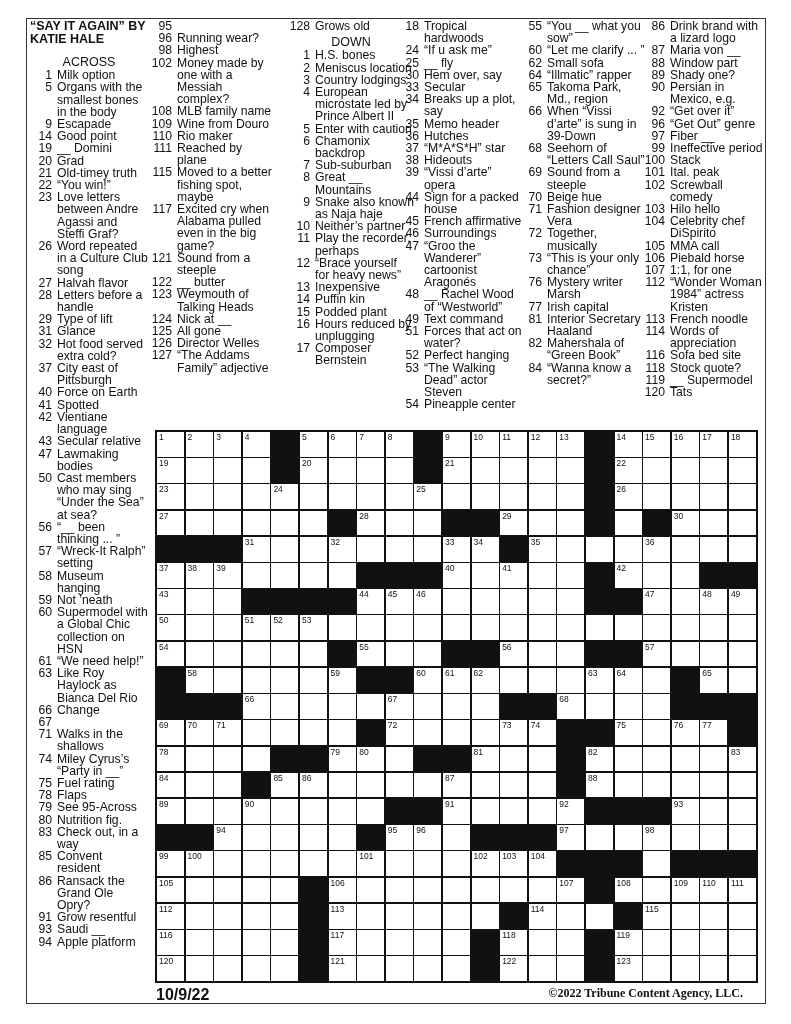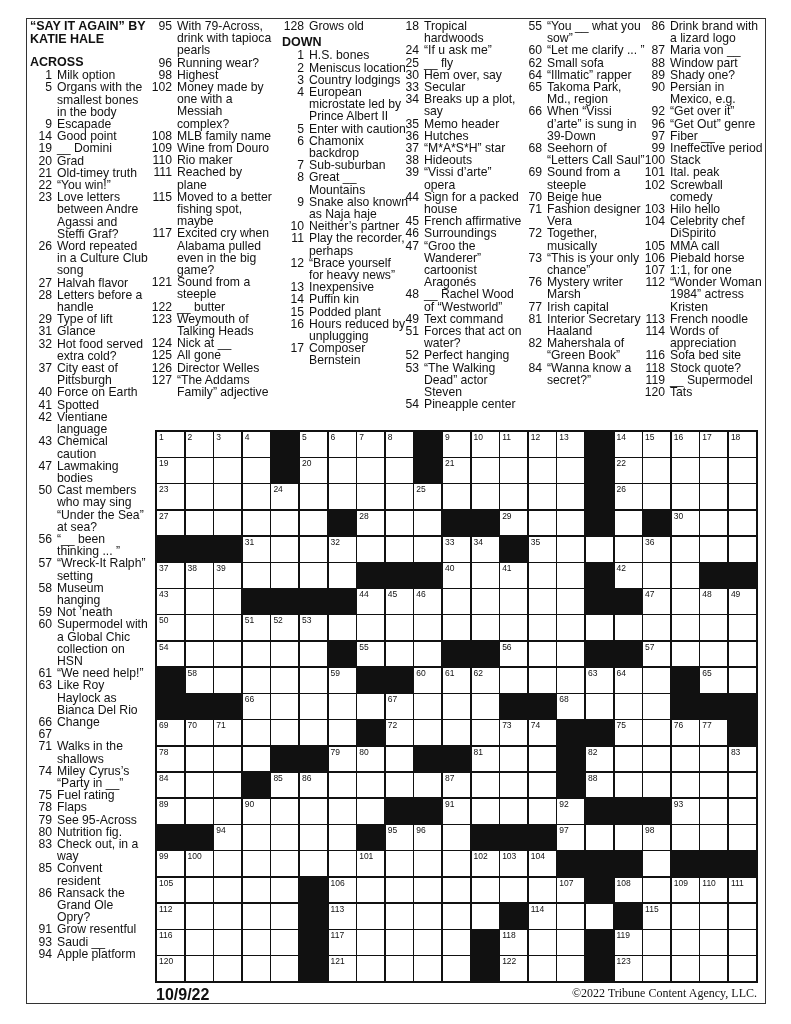--- a/index.html
+++ b/index.html
@@ -1,29 +1,29 @@
 <!DOCTYPE html>
 <html><head>
 <meta charset="utf-8">
 <style>
   html,body{margin:0;padding:0;background:#fff;}
   body{width:791px;height:1024px;position:relative;overflow:hidden;font-family:"Liberation Sans",sans-serif;color:#111;}
   .frame{position:absolute;left:26px;top:18px;width:740px;height:986px;border:1.5px solid #333;box-sizing:border-box;}
   .col{position:absolute;top:20px;font-size:12.2px;line-height:12.2px;}
   .title{font-weight:bold;font-size:12.5px;line-height:13px;margin:0 0 10px 0;}
-  .hdr{font-weight:bold;margin:4px 0 1px 0;font-size:12.5px;}
+  .hdr{font-weight:normal;text-align:center;margin:4px 0 1px 0;font-size:12.5px;}
   .clue{display:flex;}
   .clue .n{width:22px;text-align:right;flex:none;padding-right:5px;}
   .clue .t{flex:1;}
   .grid{position:absolute;left:155px;top:430px;width:603px;height:553px;display:grid;grid-template-columns:repeat(21,1fr);grid-template-rows:repeat(21,1fr);border:2px solid #111;box-sizing:border-box;background:#111;gap:1.5px;}
   .cell{background:#fff;position:relative;}
   .cell.b{background:#111;}
   .cell .num{position:absolute;left:2px;top:1px;font-size:8.5px;line-height:9px;}
   .date{position:absolute;left:156px;top:986px;font-weight:bold;font-size:16px;}
-  .copy{position:absolute;right:34px;top:986px;font-family:"Liberation Serif",serif;font-weight:normal;font-size:12px;}
+  .copy{position:absolute;right:48px;top:986px;font-family:"Liberation Serif",serif;font-weight:bold;font-size:12px;}
 </style>
 </head>
 <body>
 
 <div class="frame"></div>
 
 <div class="col" id="col0" style="left:30px;width:118px;">
   <div class="title">“SAY IT AGAIN” BY KATIE HALE</div>
 <div class="hdr">ACROSS</div>
     <div class="clue">
@@ -97,21 +97,21 @@
     <div class="clue">
       <span class="n">41</span>
       <span class="t">Spotted</span>
     </div>
     <div class="clue">
       <span class="n">42</span>
       <span class="t">Vientiane language</span>
     </div>
     <div class="clue">
       <span class="n">43</span>
-      <span class="t">Chemical caution</span>
+      <span class="t">Secular relative</span>
     </div>
     <div class="clue">
       <span class="n">47</span>
       <span class="t">Lawmaking bodies</span>
     </div>
     <div class="clue">
       <span class="n">50</span>
       <span class="t">Cast members who may sing “Under the Sea” at sea?</span>
     </div>
     <div class="clue">
@@ -194,21 +194,20 @@
       <span class="t">Saudi __</span>
     </div>
     <div class="clue">
       <span class="n">94</span>
       <span class="t">Apple platform</span>
     </div>
   </div>
 <div class="col" id="col1" style="left:150px;width:124px;">
     <div class="clue">
       <span class="n">95</span>
-      <span class="t">With 79-Across, drink with tapioca pearls</span>
     </div>
     <div class="clue">
       <span class="n">96</span>
       <span class="t">Running wear?</span>
     </div>
     <div class="clue">
       <span class="n">98</span>
       <span class="t">Highest</span>
     </div>
     <div class="clue">
@@ -261,21 +260,21 @@
     </div>
     <div class="clue">
       <span class="n">126</span>
       <span class="t">Director Welles</span>
     </div>
     <div class="clue">
       <span class="n">127</span>
       <span class="t">“The Addams Family” adjective</span>
     </div>
   </div>
-<div class="col" id="col2" style="left:282px;width:126px;">
+<div class="col" id="col2" style="left:288px;width:126px;">
     <div class="clue">
       <span class="n">128</span>
       <span class="t">Grows old</span>
     </div>
     <div class="hdr">DOWN</div>
     <div class="clue">
       <span class="n">1</span>
       <span class="t">H.S. bones</span>
     </div>
     <div class="clue">

